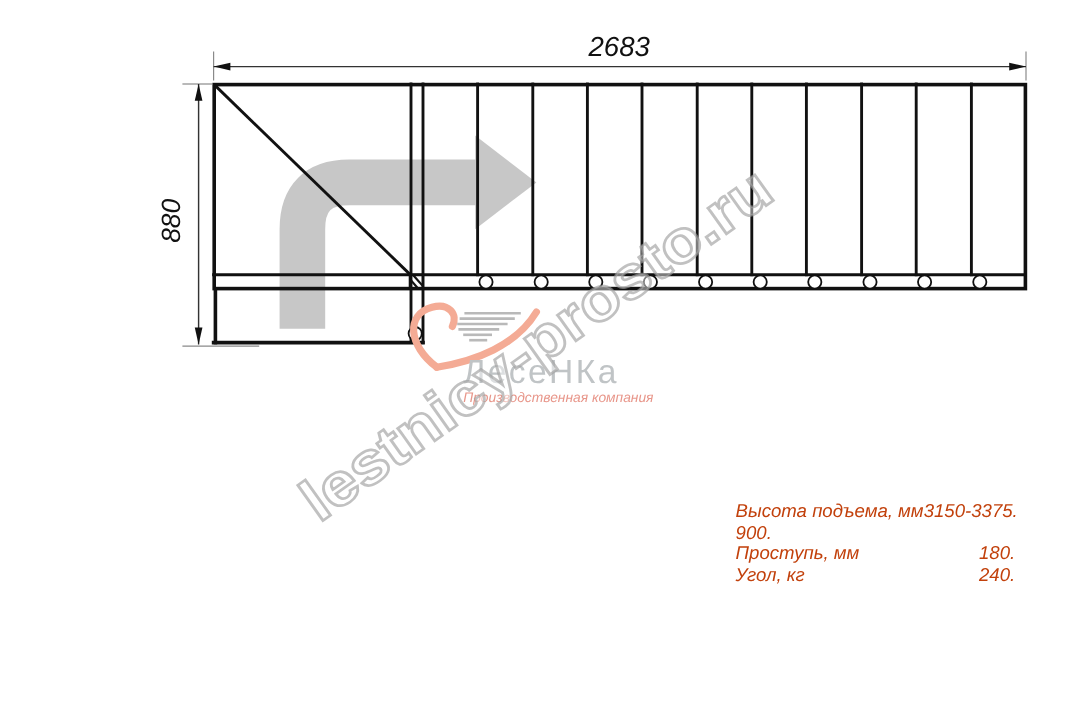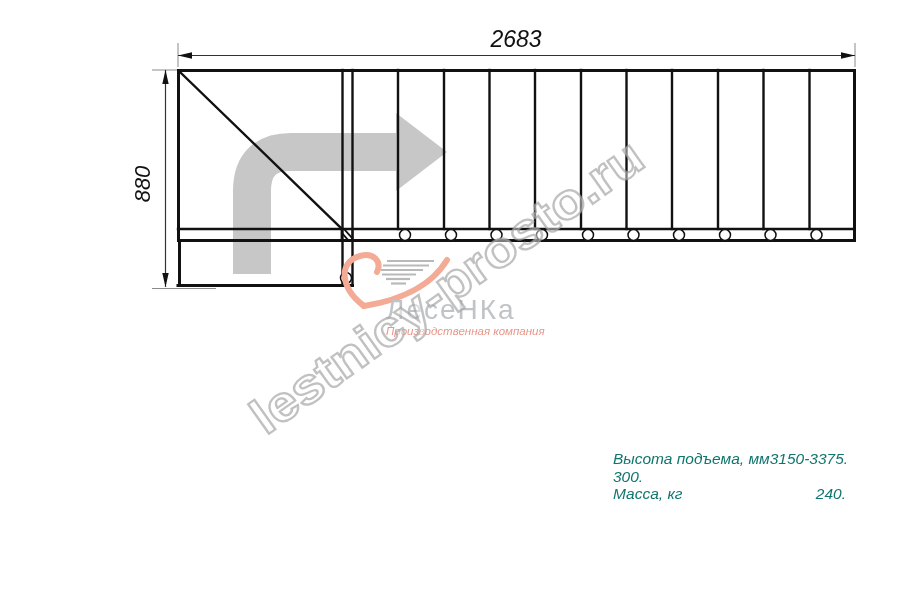--- a/index.html
+++ b/index.html
@@ -4,21 +4,21 @@
 <style>
   html,body{margin:0;padding:0;}
   body{
     width:900px;height:600px;background:#ffffff;position:relative;overflow:hidden;
     font-family:"Liberation Sans",sans-serif;
   }
   .stage{position:absolute;left:0;top:0;width:816px;height:600px;}
   svg{position:absolute;left:0;top:0;}
   .specs{
     position:absolute;left:613px;top:418px;width:233px;
-    font-style:italic;font-size:15.5px;line-height:17.6px;color:#0f766e;margin-top:32px;
+    font-style:italic;font-size:15.5px;line-height:17.6px;color:#c2410c;
   }
   .spec-row{display:flex;justify-content:space-between;white-space:nowrap;}
   .spec-row .val{text-align:right;}
   .dim-text{font-style:italic;fill:#111;}
 </style>
 </head>
 <body>
 
 <div class="stage">
 <svg width="900" height="600" viewBox="0 0 900 600">
@@ -113,20 +113,24 @@
 
   <text x="266" y="436" transform="rotate(-35.4 266 436)" font-size="50" font-weight="bold" font-family="Liberation Sans, sans-serif" textLength="468" lengthAdjust="spacingAndGlyphs" fill="rgba(255,255,255,0.45)" stroke="#9f9f9f" stroke-opacity="0.65" stroke-width="2.2">lestnicy-prosto.ru</text>
 </svg>
 
 <div class="specs">
   <div class="spec-row">
     <span class="lbl">Высота подъема, мм</span>
     <span class="val">3150-3375.</span>
   </div>
   <div class="spec-row">
-    <span class="val">300.</span>
+    <span class="val">900.</span>
   </div>
   <div class="spec-row">
-    <span class="lbl">Масса, кг</span>
+    <span class="lbl">Проступь, мм</span>
+    <span class="val">180.</span>
+  </div>
+  <div class="spec-row">
+    <span class="lbl">Угол, кг</span>
     <span class="val">240.</span>
   </div>
 </div>
 </div>
 
 </body></html>

